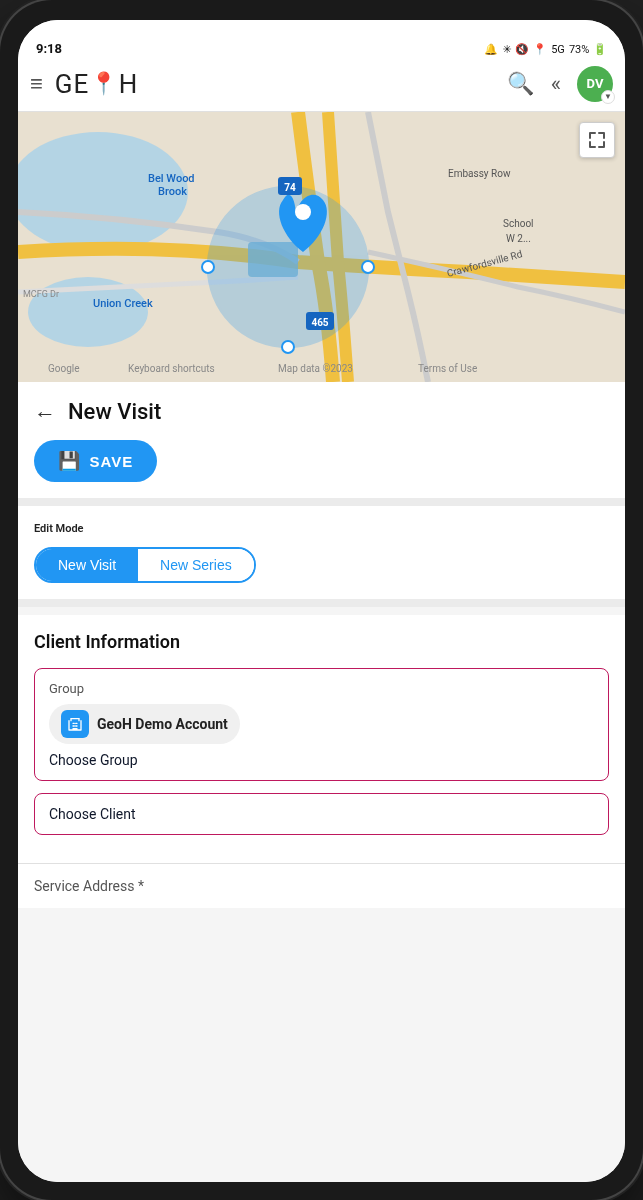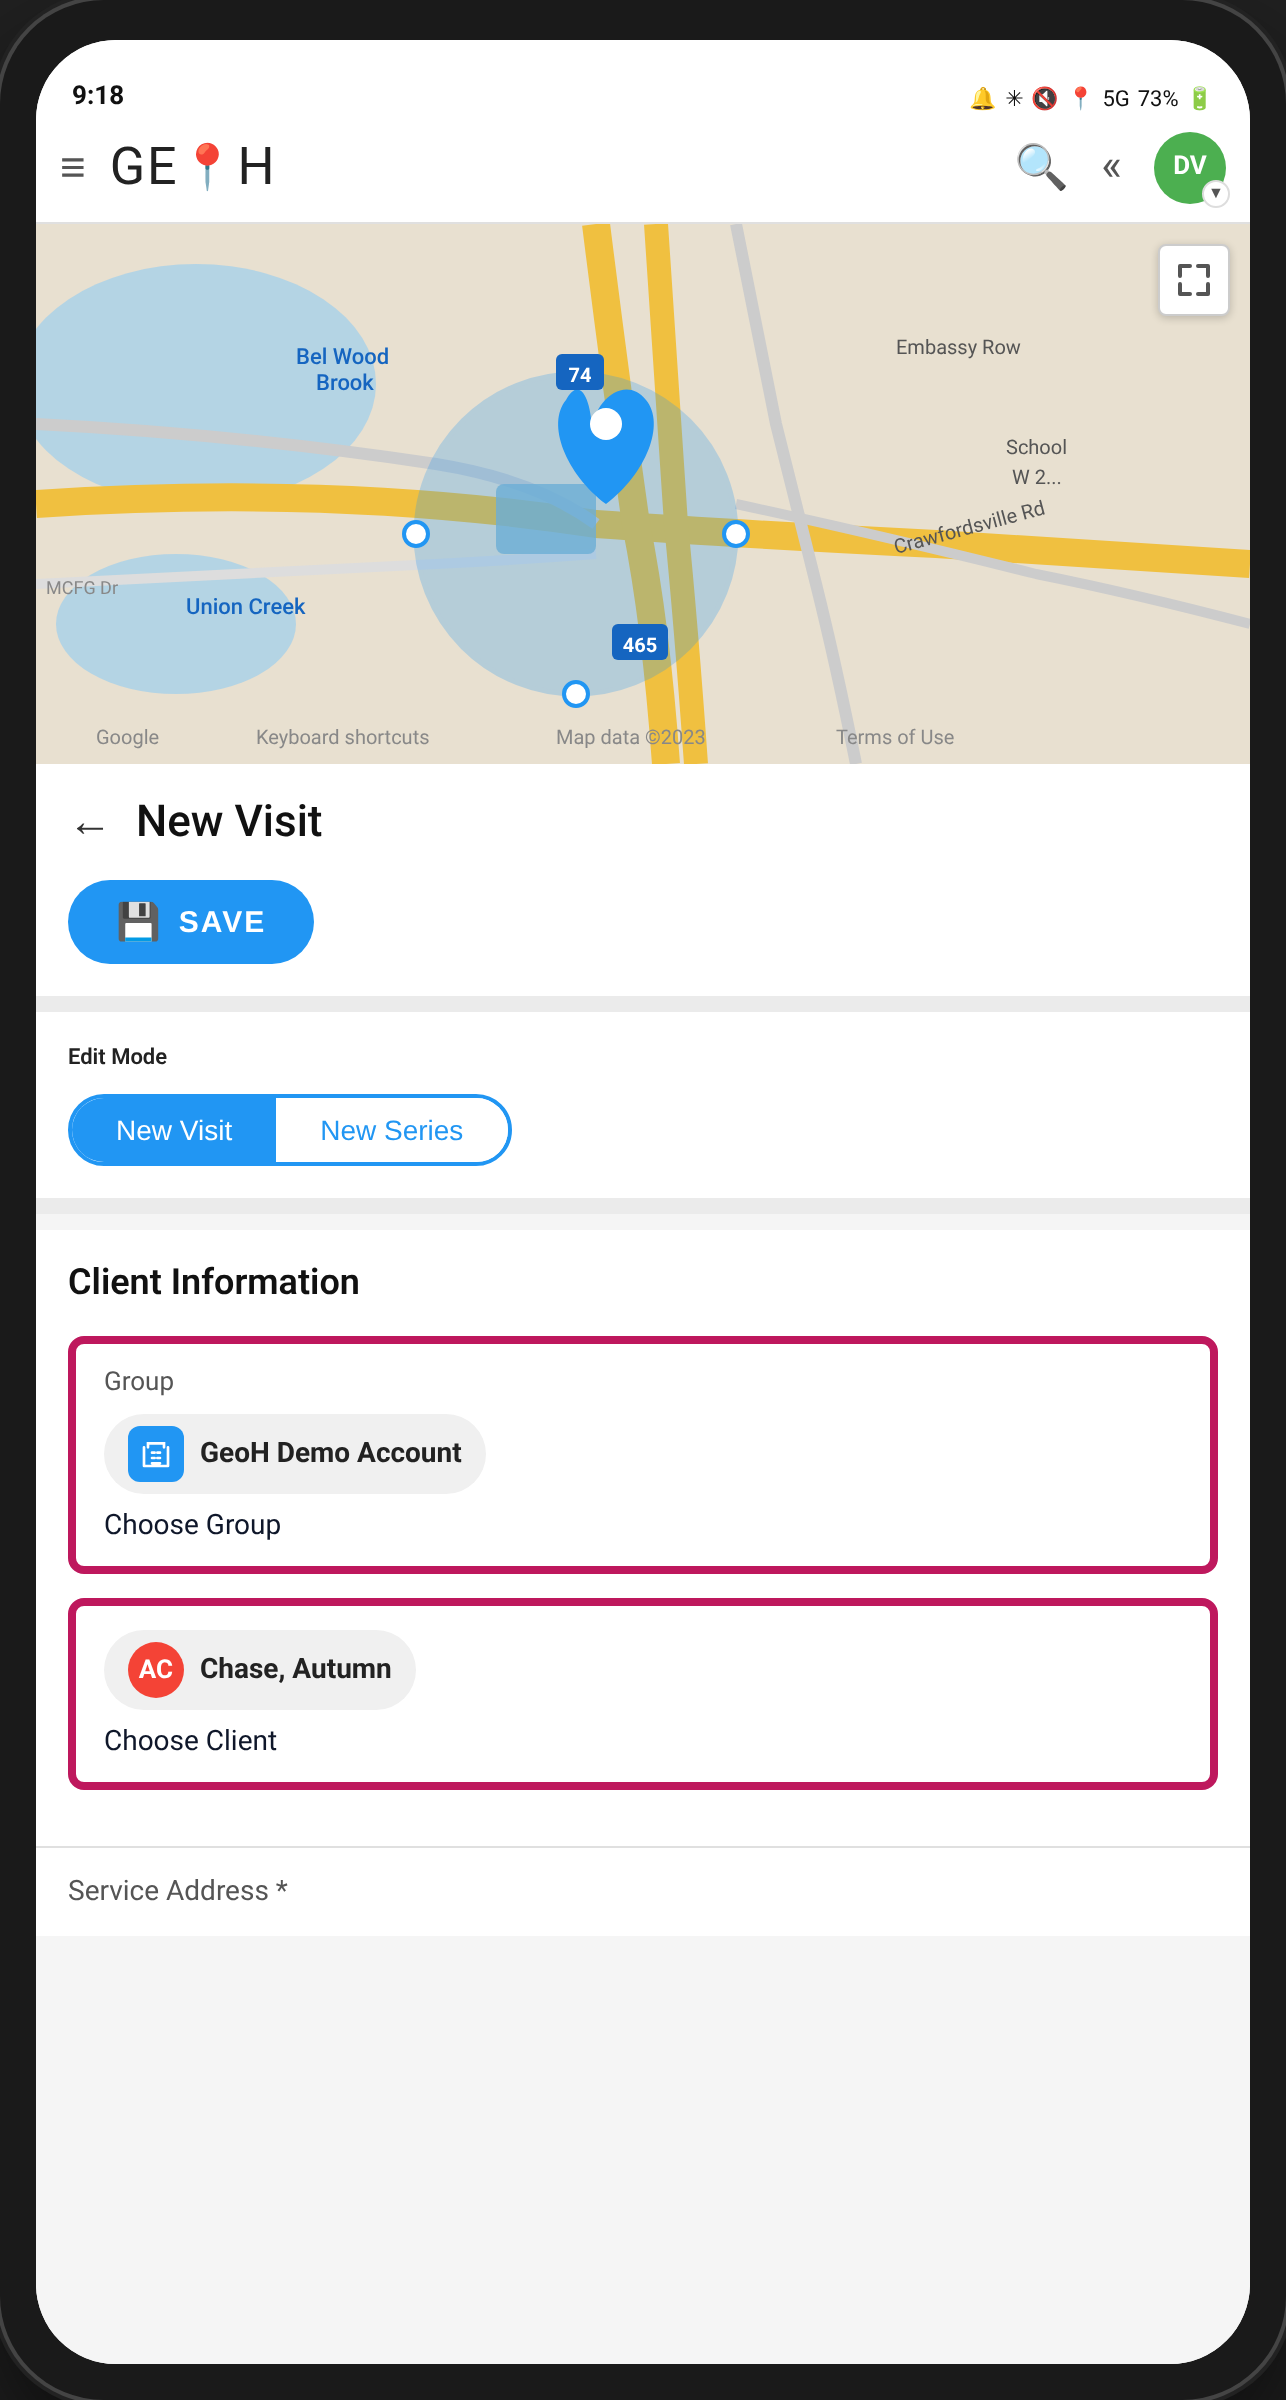--- a/index.html
+++ b/index.html
@@ -280,21 +280,21 @@
     .client-info-title {
       font-size: 18px;
       font-weight: 600;
       color: #111;
       margin-bottom: 16px;
     }
 
     
     .field-card {
       background: #fff;
-      border: 4px solid #be185d;
+      border: 1px solid #be185d;
       border-radius: 8px;
       padding: 12px 14px;
       margin-bottom: 12px;
     }
 
     .field-label {
       font-size: 13px;
       color: #555;
       margin-bottom: 8px;
     }
@@ -493,26 +493,20 @@
               <svg width="16" height="16" viewBox="0 0 24 24" fill="white" xmlns="http://www.w3.org/2000/svg">
                 <path d="M3 21h18M3 7v14M21 7v14M6 7V4h12v3M9 11h2M13 11h2M9 15h2M13 15h2M9 19h6" stroke="white" stroke-width="2" fill="none" stroke-linecap="round"></path>
               </svg>
             </div>
             <span class="chip-text">GeoH Demo Account</span>
           </div>
           <div class="field-placeholder">Choose Group</div>
         </div>
 
         <div class="field-card">
-          <div class="field-chip">
-            <div class="chip-icon-person">
-              <span>AC</span>
-            </div>
-            <span class="chip-text">Chase, Autumn</span>
-          </div>
           <div class="field-placeholder">Choose Client</div>
         </div>
       </div>
 
       <div class="service-address-section">
         <div class="service-address-label">Service Address *</div>
       </div>
 
     </div>
   </div>

